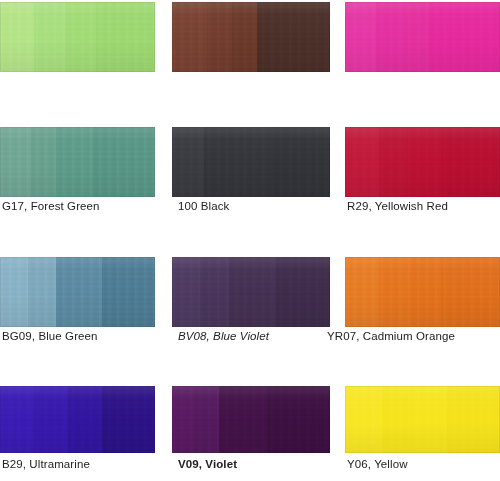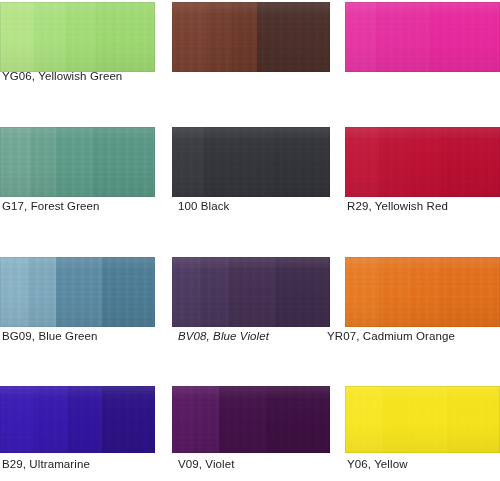--- a/index.html
+++ b/index.html
@@ -73,21 +73,20 @@
           <i style="width: 22%; background: rgb(182, 228, 137);"></i>
           <i style="width: 20%; background: rgb(170, 223, 128);"></i>
           <i style="width: 20%; background: rgb(163, 220, 120);"></i>
           <i style="width: 38%; background: rgb(158, 216, 115);"></i>
         </div>
         <div class="tex"></div>
         <div class="sheen"></div>
         <div class="edge"></div>
       </div>
     </div>
-    <div class="label" style="left: 2px; top: 70px; color: rgb(34, 34, 38);">YG06, Yellowish Green</div>
     <div class="cell" style="left: 172px; top: 2px; width: 158px; height: 70px;">
       <div class="swatch" style="background: rgb(107, 58, 44);">
         <div class="bands">
           <i style="width: 22%; background: rgb(122, 67, 51);"></i>
           <i style="width: 16%; background: rgb(115, 62, 47);"></i>
           <i style="width: 16%; background: rgb(109, 58, 43);"></i>
           <i style="width: 46%; background: rgb(76, 48, 41);"></i>
         </div>
         <div class="tex"></div>
         <div class="sheen"></div>
@@ -211,21 +210,21 @@
           <i style="width: 14%; background: rgb(90, 26, 98);"></i>
           <i style="width: 16%; background: rgb(85, 26, 94);"></i>
           <i style="width: 30%; background: rgb(67, 18, 72);"></i>
           <i style="width: 40%; background: rgb(61, 16, 66);"></i>
         </div>
         <div class="tex"></div>
         <div class="sheen"></div>
         <div class="edge"></div>
       </div>
     </div>
-    <div class="label" style="left: 178px; top: 458px; color: rgb(34, 34, 38);">V09, Violet</div>
+    <div class="label" style="left: 178px; top: 458px; color: rgb(34, 34, 38); font-weight: bold;">V09, Violet</div>
     <div class="cell" style="left: 345px; top: 386px; width: 155px; height: 67px;">
       <div class="swatch" style="background: rgb(247, 229, 31);">
         <div class="bands">
           <i style="width: 24%; background: rgb(248, 231, 38);"></i>
           <i style="width: 20%; background: rgb(246, 228, 30);"></i>
           <i style="width: 22%; background: rgb(247, 229, 31);"></i>
           <i style="width: 34%; background: rgb(245, 226, 28);"></i>
         </div>
         <div class="tex"></div>
         <div class="sheen"></div>

